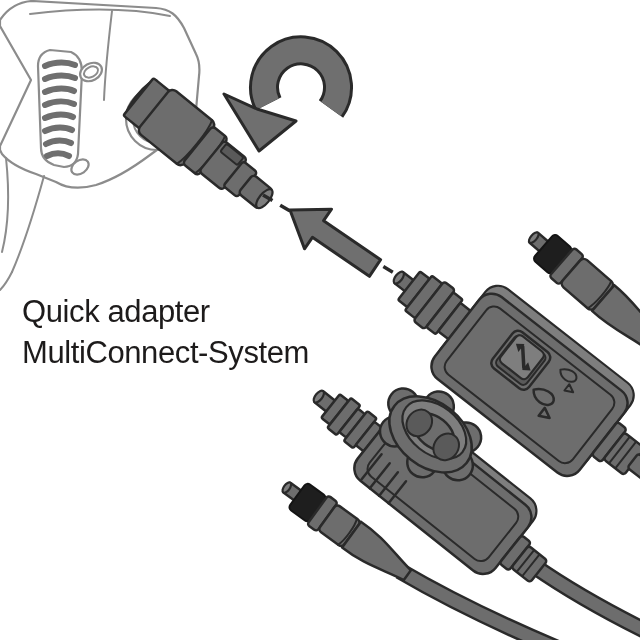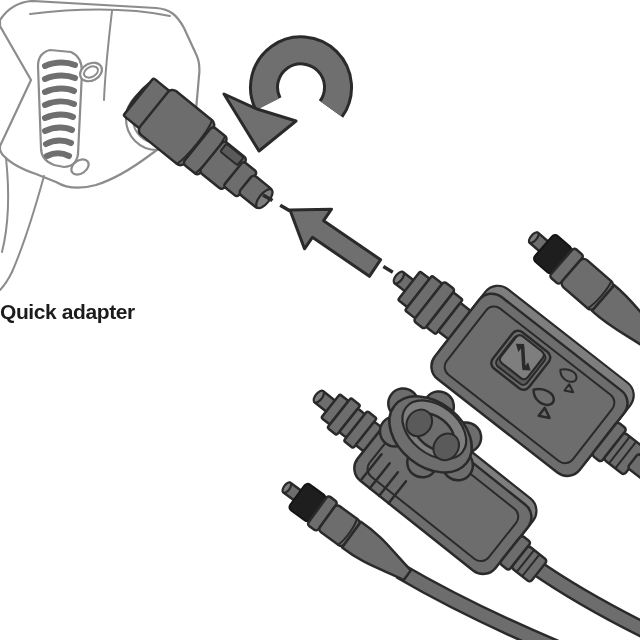--- a/index.html
+++ b/index.html
@@ -27,22 +27,22 @@
   .rib  {fill:none;stroke:var(--arrow-gray);stroke-width:6;stroke-linecap:round;}
   
   .arrow{fill:var(--arrow-gray);stroke:var(--outline-dark);stroke-width:3;stroke-linejoin:round;}
   .arc-under{fill:none;stroke:var(--outline-dark);stroke-width:30;}
   .arc-over {fill:none;stroke:var(--arrow-gray);stroke-width:24;}
   .dash {fill:none;stroke:var(--outline-dark);stroke-width:3.5;stroke-dasharray:11 9;}
   
   .cbl-u{fill:none;stroke:var(--outline-dark);stroke-width:17;}
   .cbl-o{fill:none;stroke:var(--part-gray);stroke-width:12;}
   
-  .caption{position:absolute;left:0;top:291px;color:var(--text);
-    font-size:21px;font-weight:bold;line-height:41px;letter-spacing:-0.4px;white-space:nowrap;}
+  .caption{position:absolute;left:22px;top:291px;color:var(--text);
+    font-size:31px;font-weight:normal;line-height:41px;letter-spacing:-0.4px;white-space:nowrap;}
   .caption span{display:block;}
 </style>
 </head>
 <body>
 
 <div class="stage">
   <svg width="640" height="640" viewBox="0 0 640 640">
 
     <g>
       <path class="ln-f" d="M32,1 L156,8 C170,9 177,15 184,28 L196,54 C200,62 200,68 199,76 L196,110
@@ -206,14 +206,15 @@
       <rect class="pt-b" x="14" y="-16" width="25" height="32" rx="4"></rect>
       <rect class="pt" x="39" y="-18" width="12" height="36" rx="3"></rect>
       <rect class="pt" x="51" y="-16" width="30" height="32" rx="4"></rect>
       <path class="edge" d="M76,-16 C79,-9 79,9 76,16"></path>
       <path class="pt" d="M81,-16 C108,-17 126,-10 150,-6 L150,6 C126,10 108,17 81,16 Z"></path>
     </g>
   </svg>
 
   <div class="caption">
     <span>Quick adapter</span>
+    <span>MultiConnect-System</span>
   </div>
 </div>
 
 </body></html>

